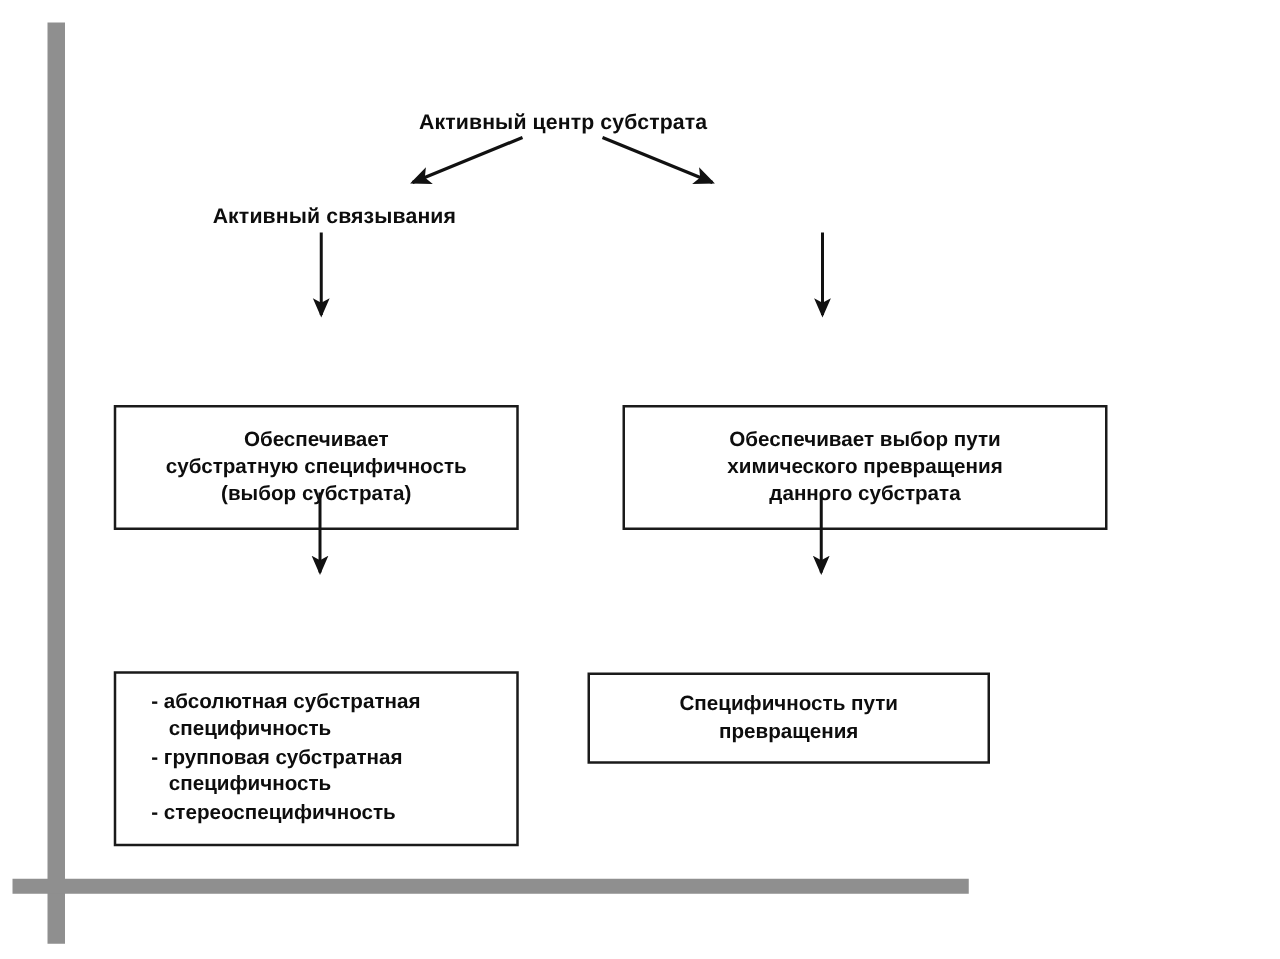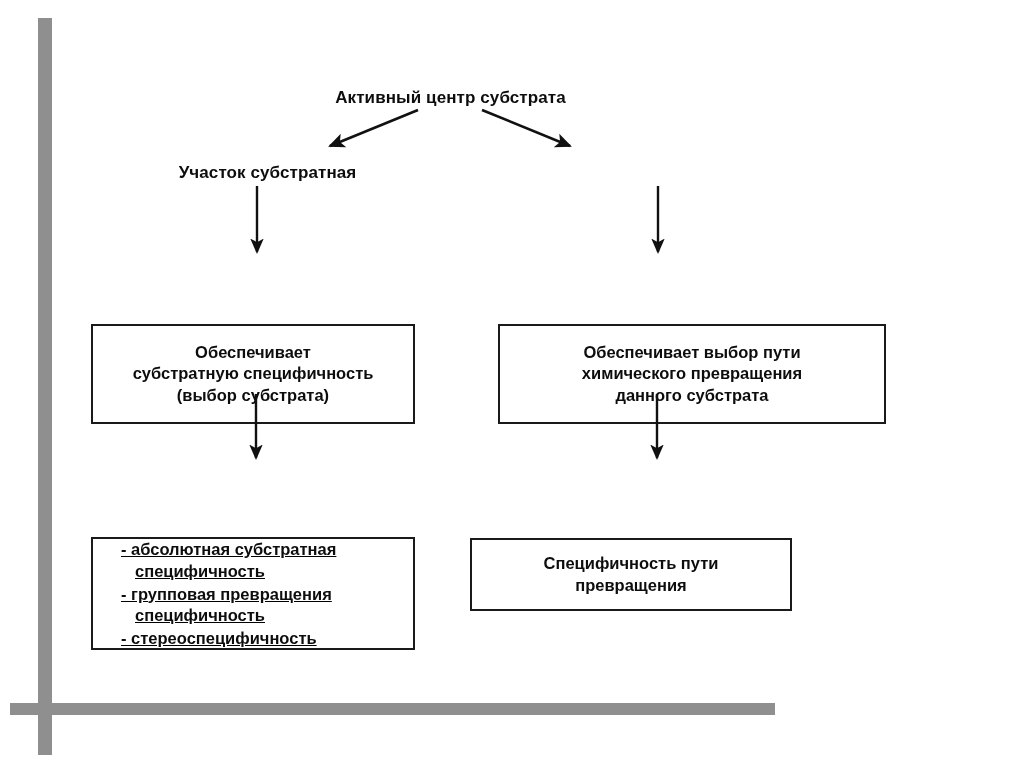--- a/index.html
+++ b/index.html
@@ -93,24 +93,23 @@
   #box-catalytic-function {
     left: 498px;
     top: 279px;
     width: 388px;
     height: 100px;
   }
   #box-substrate-specificity-list {
     left: 91px;
     top: 492px;
     width: 324px;
-    height: 113px;
+    height: 140px;
     justify-content: flex-start;
-    align-items: flex-start;
-    text-decoration: underline;
+    align-items: center;
   }
   #box-pathway-specificity {
     left: 470px;
     top: 493px;
     width: 322px;
     height: 73px;
   }
 
   
   .spec-list {
@@ -178,21 +177,21 @@
   <svg class="connector" id="connector-fan" viewBox="0 0 300 52">
     <defs>
       <marker id="arrowhead" markerWidth="7" markerHeight="7" refX="5.6" refY="3" orient="auto" markerUnits="strokeWidth">
         <path d="M0,0.2 L6.4,3 L0,5.8 L1.5,3 Z" fill="#111111"></path>
       </marker>
     </defs>
     <line x1="118" y1="4" x2="30" y2="40" stroke="#111111" stroke-width="2.6" marker-end="url(#arrowhead)"></line>
     <line x1="182" y1="4" x2="270" y2="40" stroke="#111111" stroke-width="2.6" marker-end="url(#arrowhead)"></line>
   </svg>
 
-  <div class="node-text" id="branch-binding-label">Участок субстратная</div>
+  <div class="node-text" id="branch-binding-label">Активный связывания</div>
 
   <svg class="connector" id="connector-binding-down" viewBox="0 0 36 76">
     <line x1="17" y1="0" x2="17" y2="66" stroke="#111111" stroke-width="2.4" marker-end="url(#arrowhead)"></line>
   </svg>
   <svg class="connector" id="connector-catalytic-down" viewBox="0 0 36 76">
     <line x1="17" y1="0" x2="17" y2="66" stroke="#111111" stroke-width="2.4" marker-end="url(#arrowhead)"></line>
   </svg>
 
   <div class="box" id="box-binding-function">
     <div class="box-text">Обеспечивает
@@ -208,21 +207,21 @@
   <svg class="connector" id="connector-binding-lower" viewBox="0 0 36 74">
     <line x1="16" y1="0" x2="16" y2="64" stroke="#111111" stroke-width="2.4" marker-end="url(#arrowhead)"></line>
   </svg>
   <svg class="connector" id="connector-catalytic-lower" viewBox="0 0 36 74">
     <line x1="16" y1="0" x2="16" y2="64" stroke="#111111" stroke-width="2.4" marker-end="url(#arrowhead)"></line>
   </svg>
 
   <div class="box" id="box-substrate-specificity-list">
     <ul class="spec-list">
       <li>- абсолютная субстратная специфичность</li>
-      <li>- групповая превращения специфичность</li>
+      <li>- групповая субстратная специфичность</li>
       <li>- стереоспецифичность</li>
     </ul>
   </div>
   <div class="box" id="box-pathway-specificity">
     <div class="box-text">Специфичность пути
 превращения</div>
   </div>
 
 </div>
 

